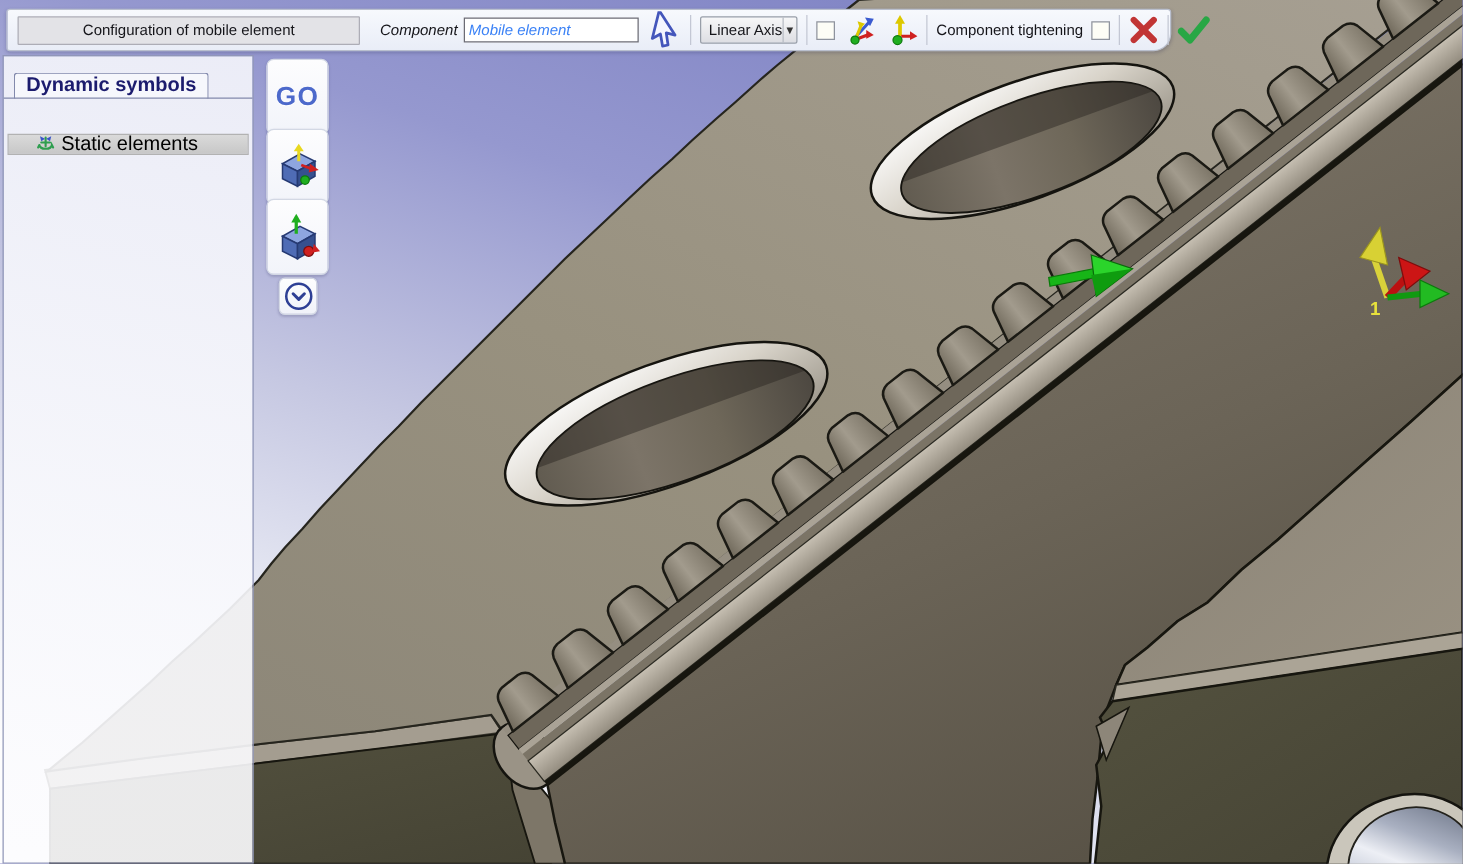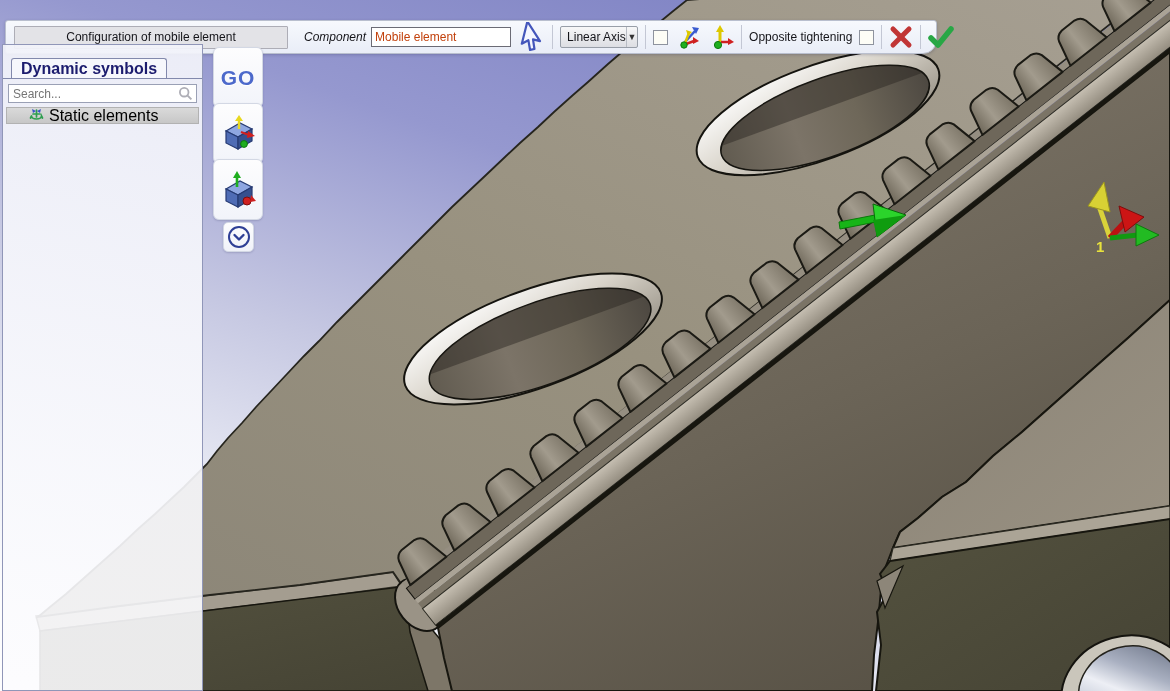--- a/index.html
+++ b/index.html
@@ -5,38 +5,38 @@
   html,body{margin:0;padding:0;}
   body{
     width:1170px;height:691px;position:relative;overflow:hidden;
     font-family:"Liberation Sans", sans-serif;background:#8083c5;
   }
   
   #scene{position:absolute;left:0;top:0;width:1170px;height:691px;display:block;}
 
   
   .top-toolbar{
-    position:absolute;left:5px;top:20px;width:932px;height:34px;
+    position:absolute;left:5px;top:7px;width:932px;height:34px;
     background:linear-gradient(#f7f9fd,#e9edf7);
     border:1px solid #b9bfce;border-radius:3px 3px 14px 3px;
     display:flex;align-items:center;box-sizing:border-box;
     box-shadow:0 1px 3px rgba(40,40,80,.25);
     font-size:12px;color:#15151a;white-space:nowrap;
   }
   .tb-sep{width:1px;height:24px;background:#c3c7d4;margin:0 7px;flex:none;}
   .title-box{
     margin-left:8px;width:272px;height:21px;line-height:21px;text-align:center;
     background:#e3e3e7;border:1px solid #adadb6;border-radius:1px;flex:none;
     overflow:hidden;
   }
   .comp-label{margin-left:16px;flex:none;font-style:italic;}
   .comp-input{
     margin-left:5px;width:132px;height:18px;border:1px solid #6b6b75;
     font-family:"Liberation Sans",sans-serif;font-size:12px;padding:0 3px;flex:none;
-    background:#fff;color:#c2410c;
+    background:#fff;color:#3b82f6;font-style:italic;
   }
   .tb-icon{flex:none;display:flex;align-items:center;justify-content:center;}
   .combo{
     width:78px;height:22px;border:1px solid #989ea8;border-radius:2px;flex:none;
     background:linear-gradient(#f7f7f8,#dddee3);display:flex;align-items:center;
     font-size:12px;padding-left:6px;box-sizing:border-box;
   }
   .combo .chev{margin-left:auto;width:17px;height:100%;border-left:1px solid #b8bcc4;
     display:flex;align-items:center;justify-content:center;font-size:9px;color:#333;}
   .cbx{
@@ -277,21 +277,21 @@
   <span class="tb-icon" style="margin-left:6px">
     <svg width="26" height="26" viewBox="0 0 26 26">
       <line x1="12" y1="18" x2="12" y2="7" stroke="#ddc800" stroke-width="3"></line>
       <polygon points="8,8 12,1 16,8" fill="#ddc800"></polygon>
       <line x1="13" y1="18" x2="21" y2="18" stroke="#cf2020" stroke-width="2.5"></line>
       <polygon points="20,14 26,18 20,21" fill="#cf2020"></polygon>
       <circle cx="10" cy="21" r="3.6" fill="#1fae1f" stroke="#0d7a0d"></circle>
     </svg>
   </span>
   <span class="tb-sep"></span>
-  <span>Opposite tightening</span>
+  <span>Component tightening</span>
   <span class="cbx" style="margin-left:7px"></span>
   <span class="tb-sep"></span>
   <span class="tb-icon" style="cursor:pointer">
     <svg width="24" height="24" viewBox="0 0 24 24">
       <line x1="4" y1="4" x2="20" y2="20" stroke="#c13535" stroke-width="5" stroke-linecap="round"></line>
       <line x1="20" y1="4" x2="4" y2="20" stroke="#c13535" stroke-width="5" stroke-linecap="round"></line>
     </svg>
   </span>
   <span class="tb-sep"></span>
   <span class="tb-icon" style="cursor:pointer">
@@ -299,29 +299,20 @@
       <path d="M3,13 L10,20 L23,4" fill="none" stroke="#28a745" stroke-width="5.5" stroke-linecap="round" stroke-linejoin="round"></path>
     </svg>
   </span>
 </div>
 
 <div class="left-panel">
   <div class="panel-tab">
     <span>Dynamic symbols</span>
   </div>
   <div class="tab-strip-line"></div>
-  <div class="search-box">
-    <input type="text" placeholder="Search..." style="">
-    <span style="margin-right:3px;display:flex">
-      <svg width="15" height="15" viewBox="0 0 15 15">
-        <circle cx="6.2" cy="6.2" r="4.3" fill="none" stroke="#aeaeb6" stroke-width="1.8"></circle>
-        <line x1="9.6" y1="9.6" x2="13.4" y2="13.4" stroke="#aeaeb6" stroke-width="2"></line>
-      </svg>
-    </span>
-  </div>
   <div class="tree-row">
     <span class="t-icon">
       <svg width="15" height="15" viewBox="0 0 15 15">
         <path d="M7.5,2 L7.5,9 M4,6 L11,6 M2.5,8 C3,12 12,12 12.5,8 L13.5,10 M2.5,8 L1.5,10" fill="none" stroke="#2e9e4f" stroke-width="1.7" stroke-linecap="round"></path>
         <polygon points="3,1 7,3 4,5" fill="#3a55c8"></polygon>
         <polygon points="12,1 8,3 11,5" fill="#3a55c8"></polygon>
       </svg>
     </span>
     <span>Static elements</span>
   </div>

